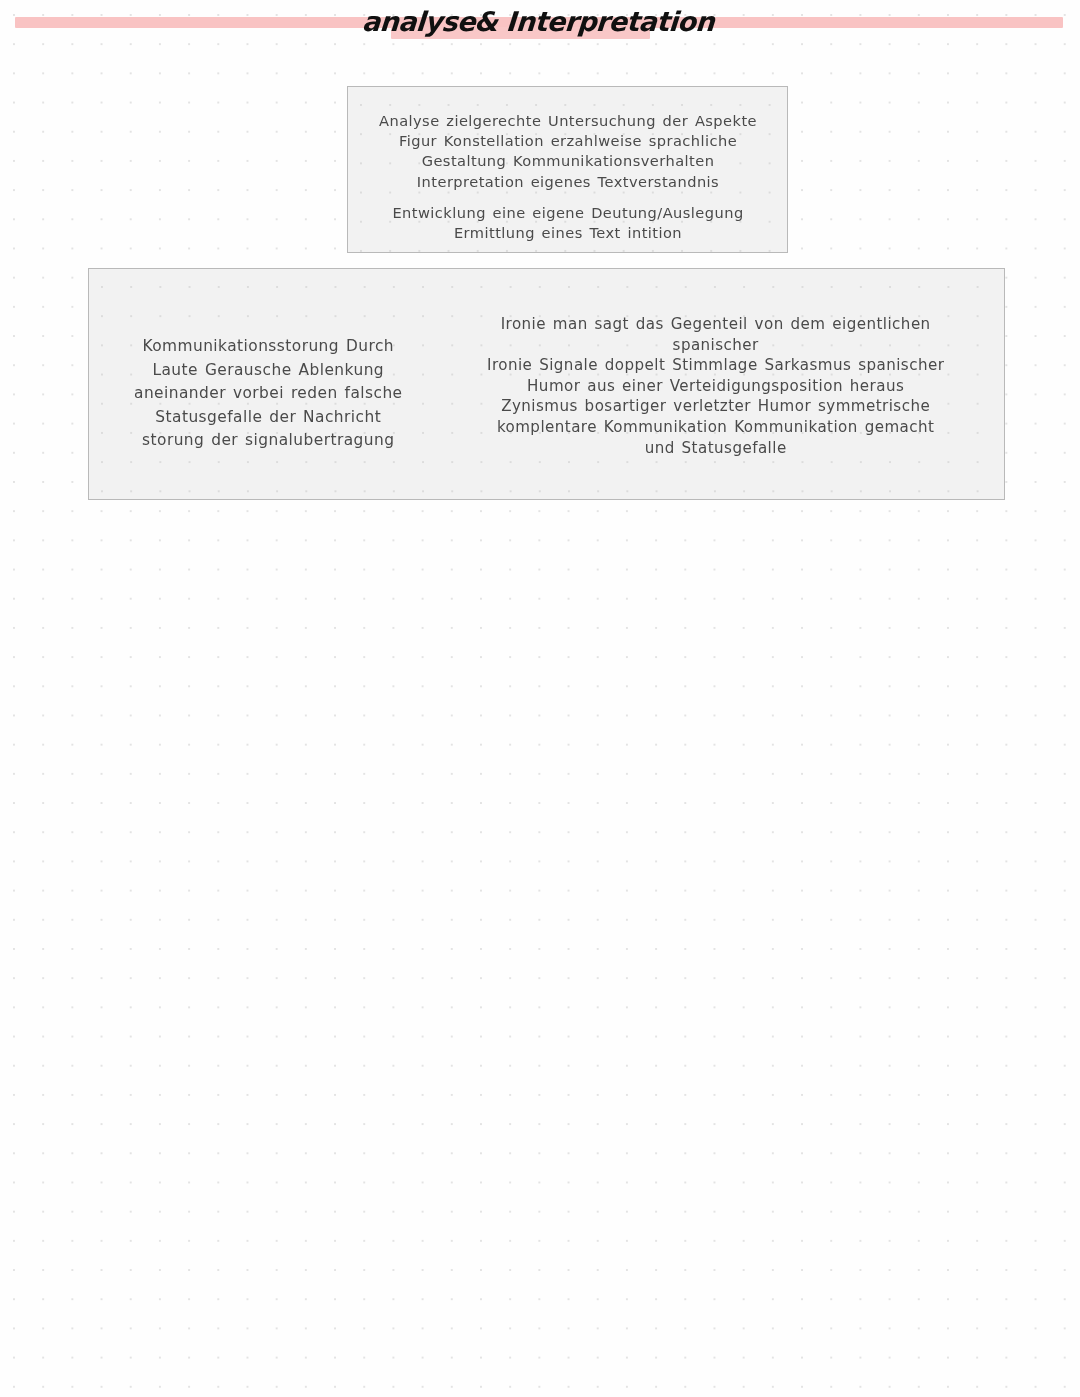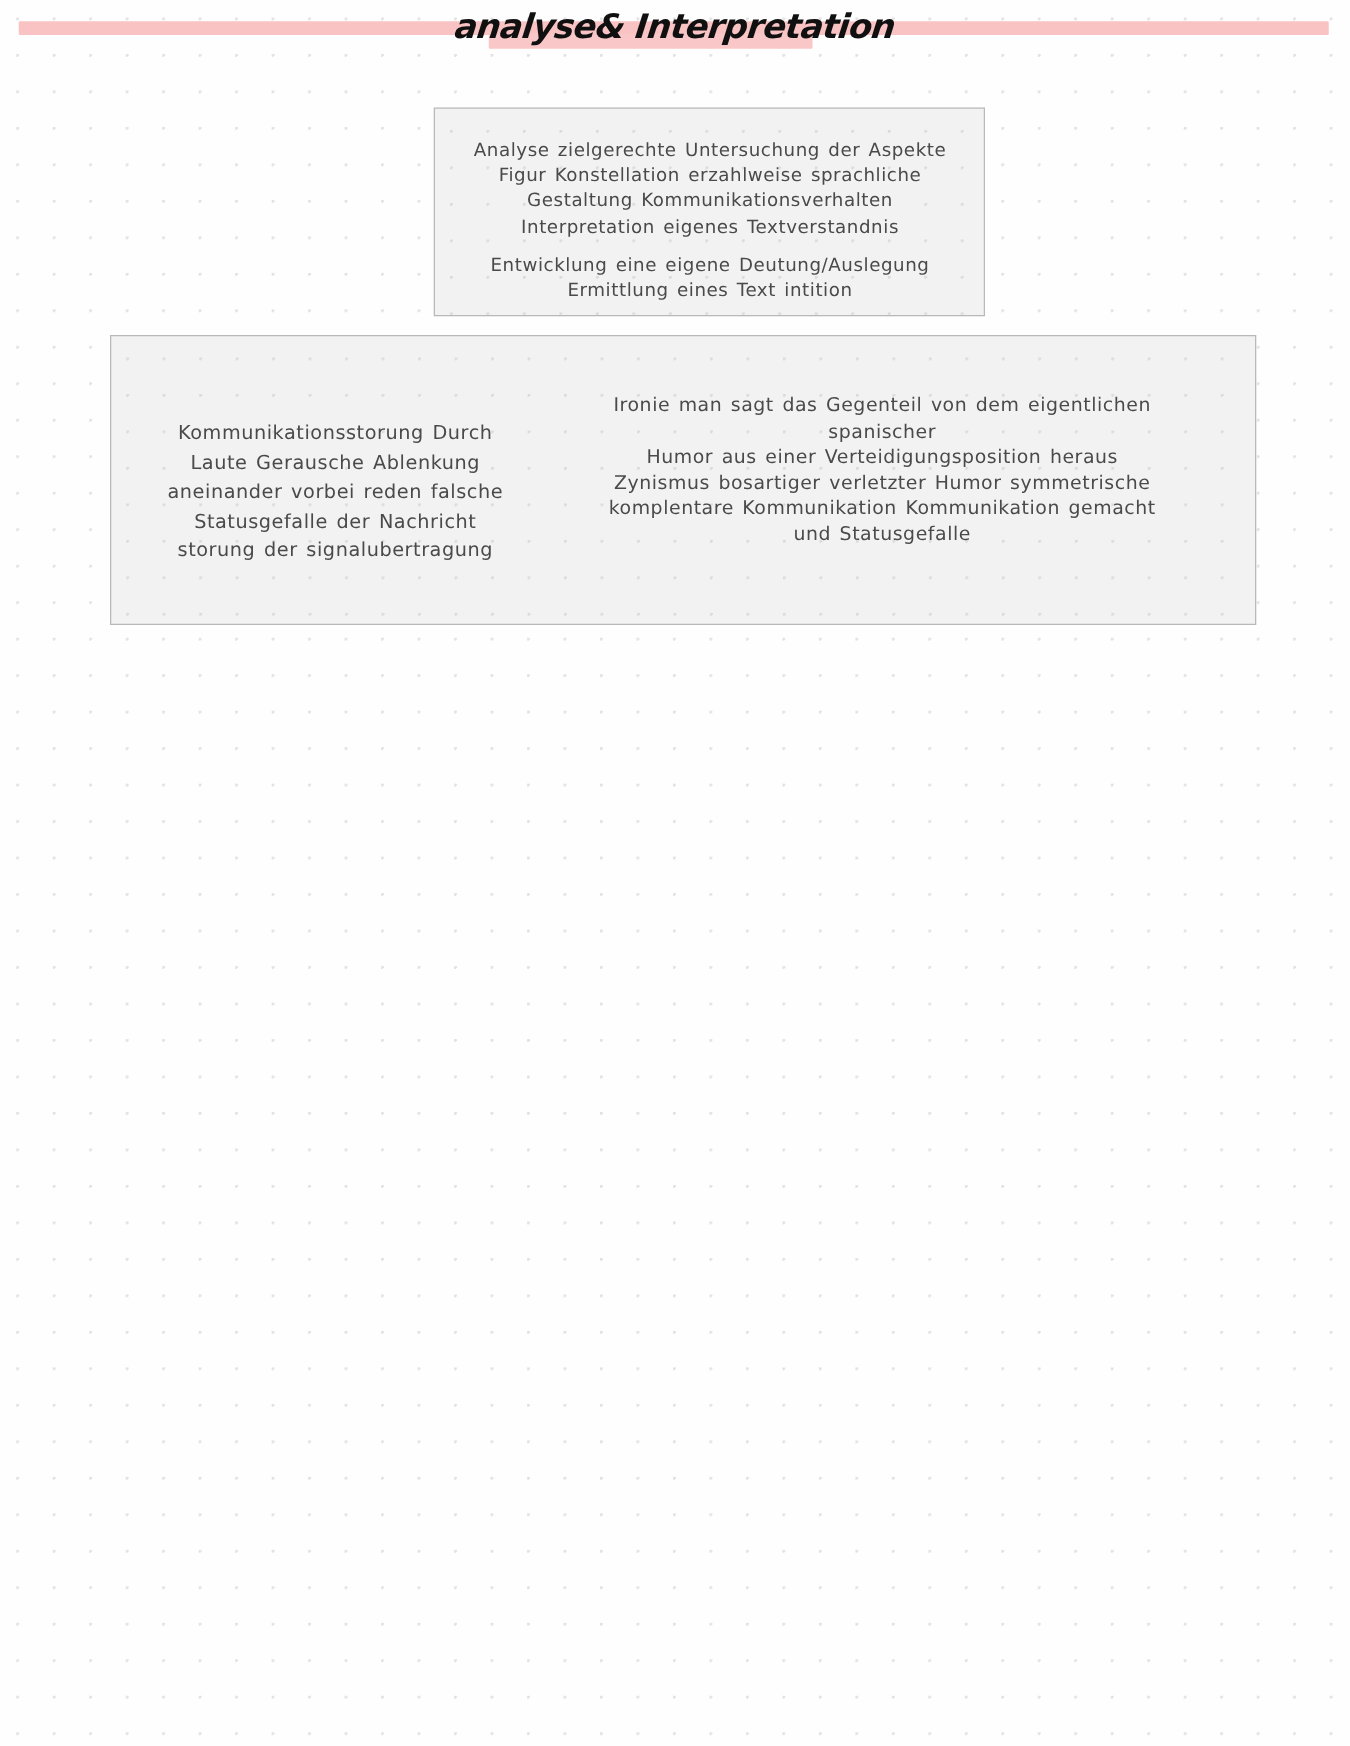--- a/index.html
+++ b/index.html
@@ -172,20 +172,21 @@
       <div>Kommunikationsstorung Durch</div>
       <div>Laute Gerausche Ablenkung</div>
       <div>aneinander vorbei reden falsche</div>
       <div>Statusgefalle der Nachricht</div>
       <div>storung der signalubertragung</div>
     </div>
 
     <div class="hw" id="col-right">
       <div>Ironie man sagt das Gegenteil von dem eigentlichen</div>
       <div>spanischer</div>
+      <div>Ironie Signale doppelt Stimmlage Sarkasmus spanischer</div>
       <div>Humor aus einer Verteidigungsposition heraus</div>
       <div>Zynismus  bosartiger verletzter Humor symmetrische</div>
       <div>komplentare Kommunikation Kommunikation gemacht</div>
       <div>und Statusgefalle</div>
     </div>
 
   </div>
 
 </div>
 

